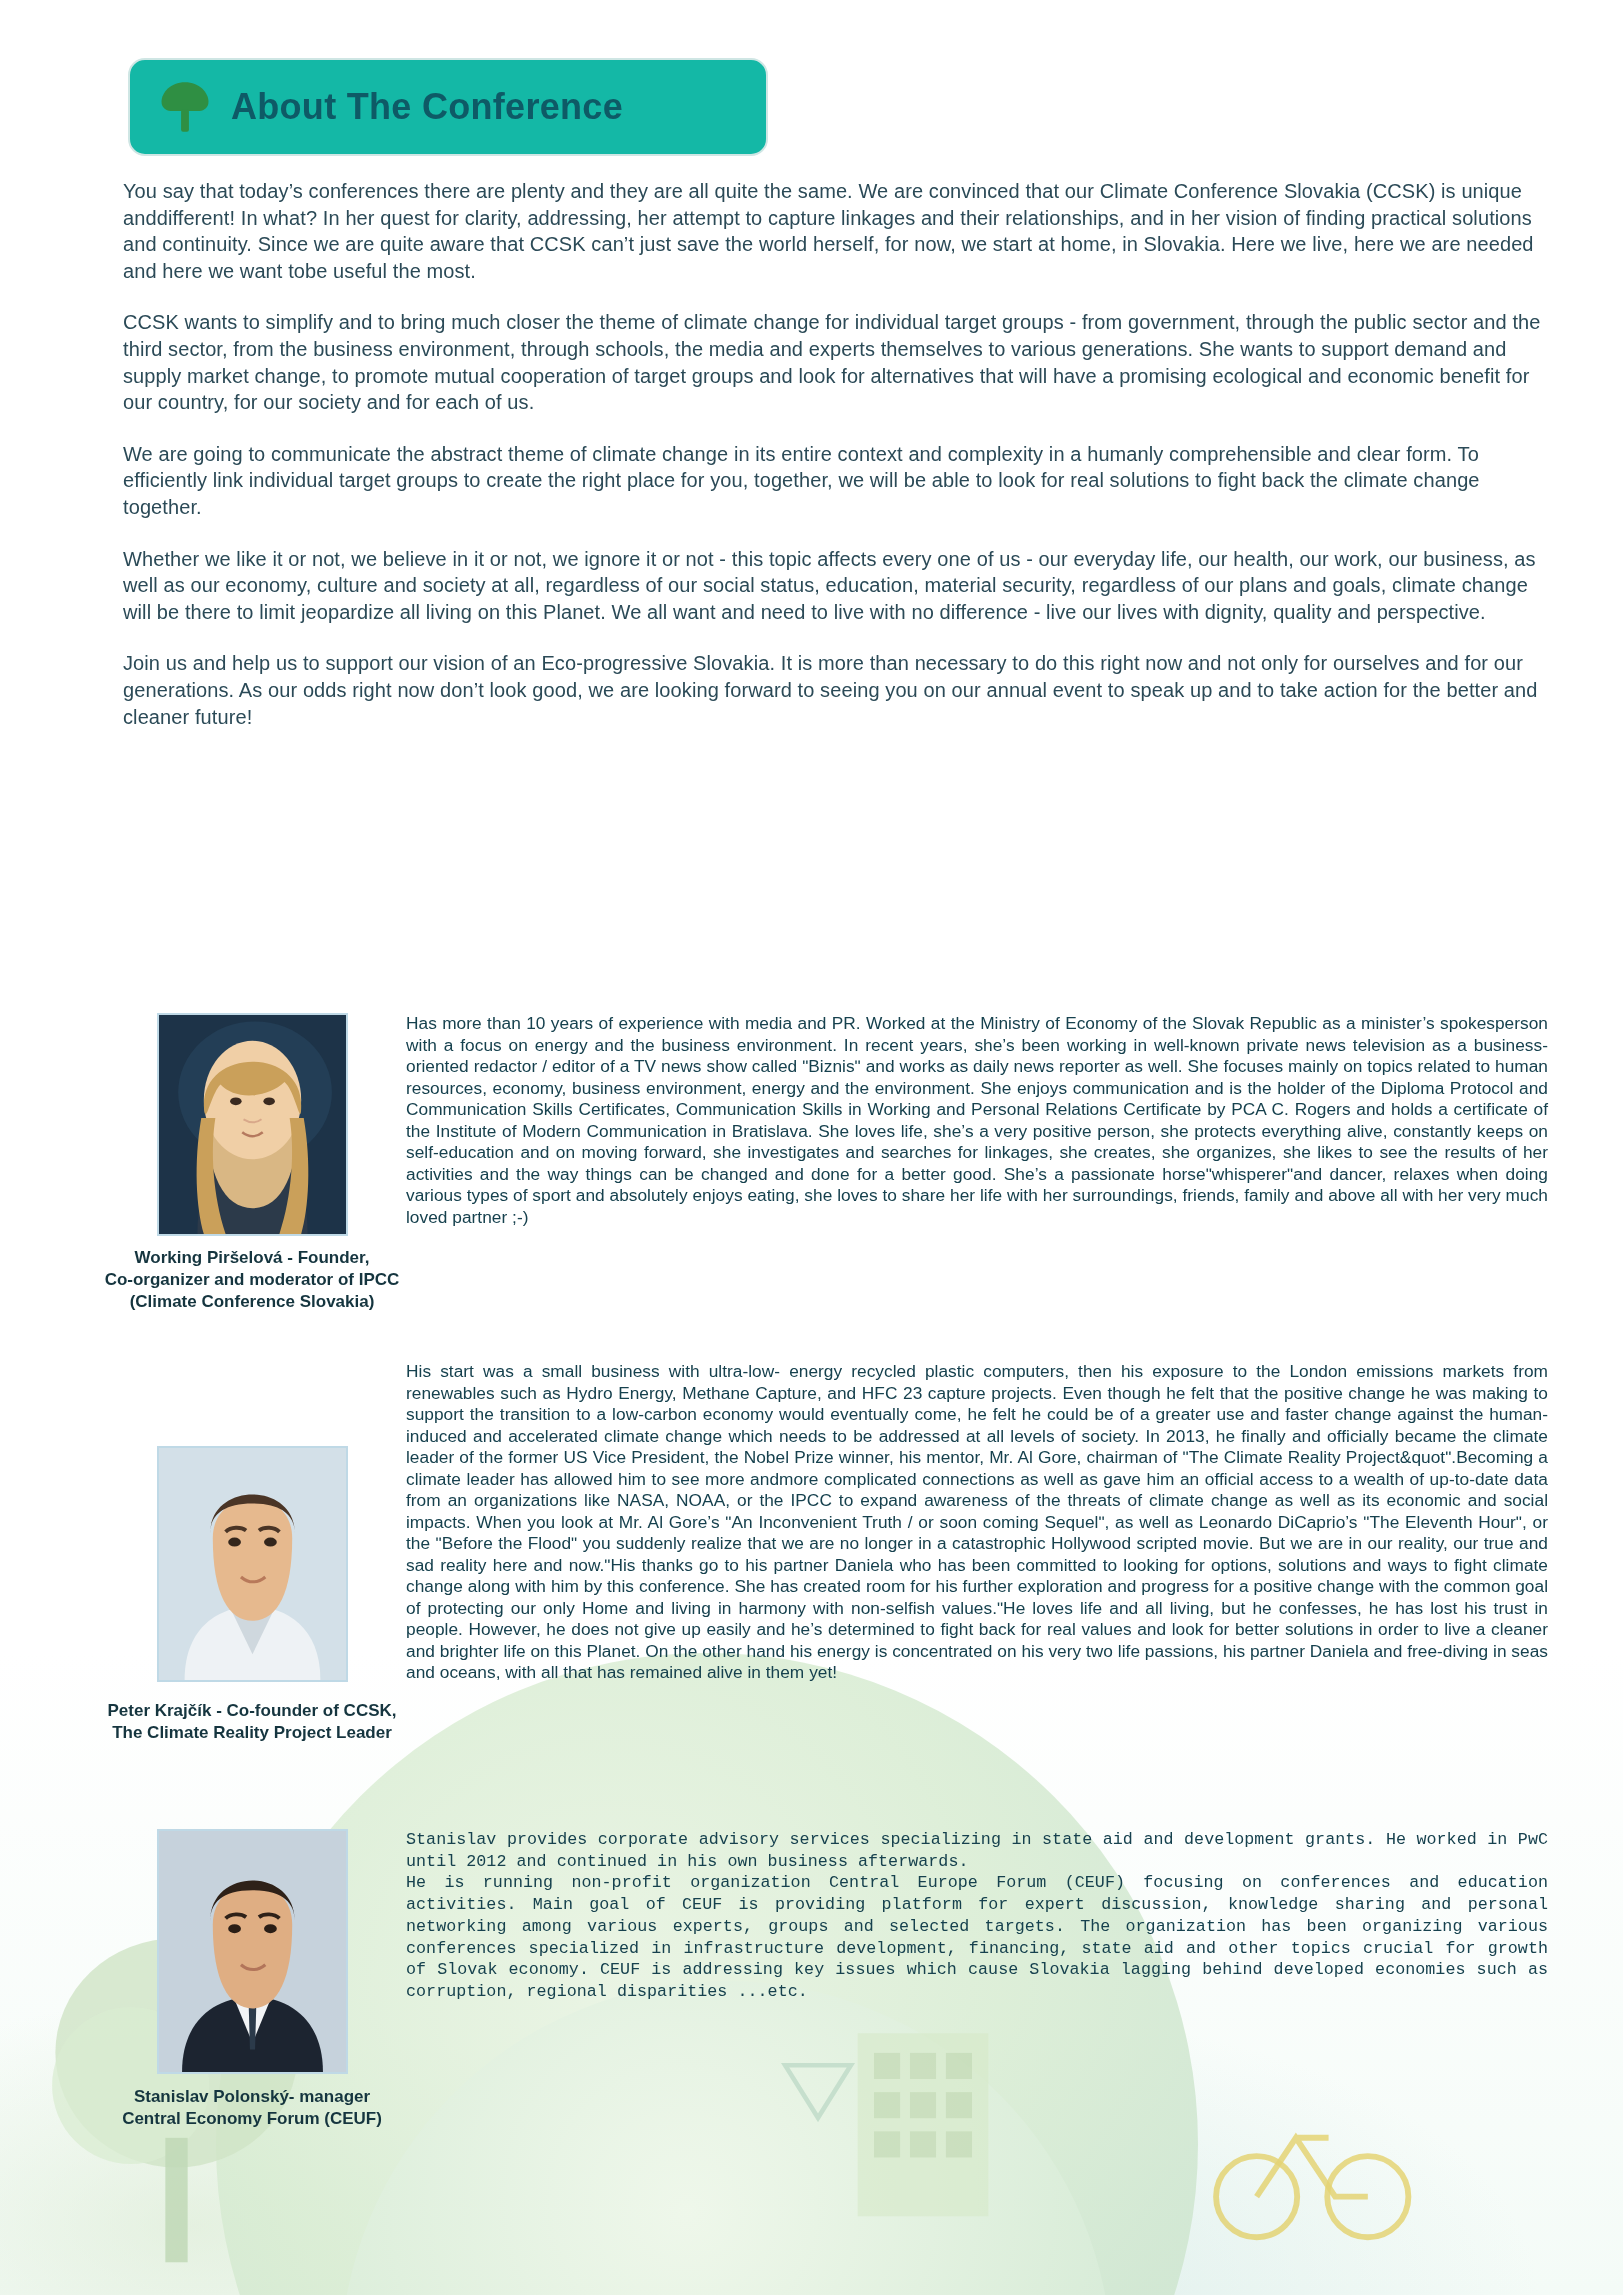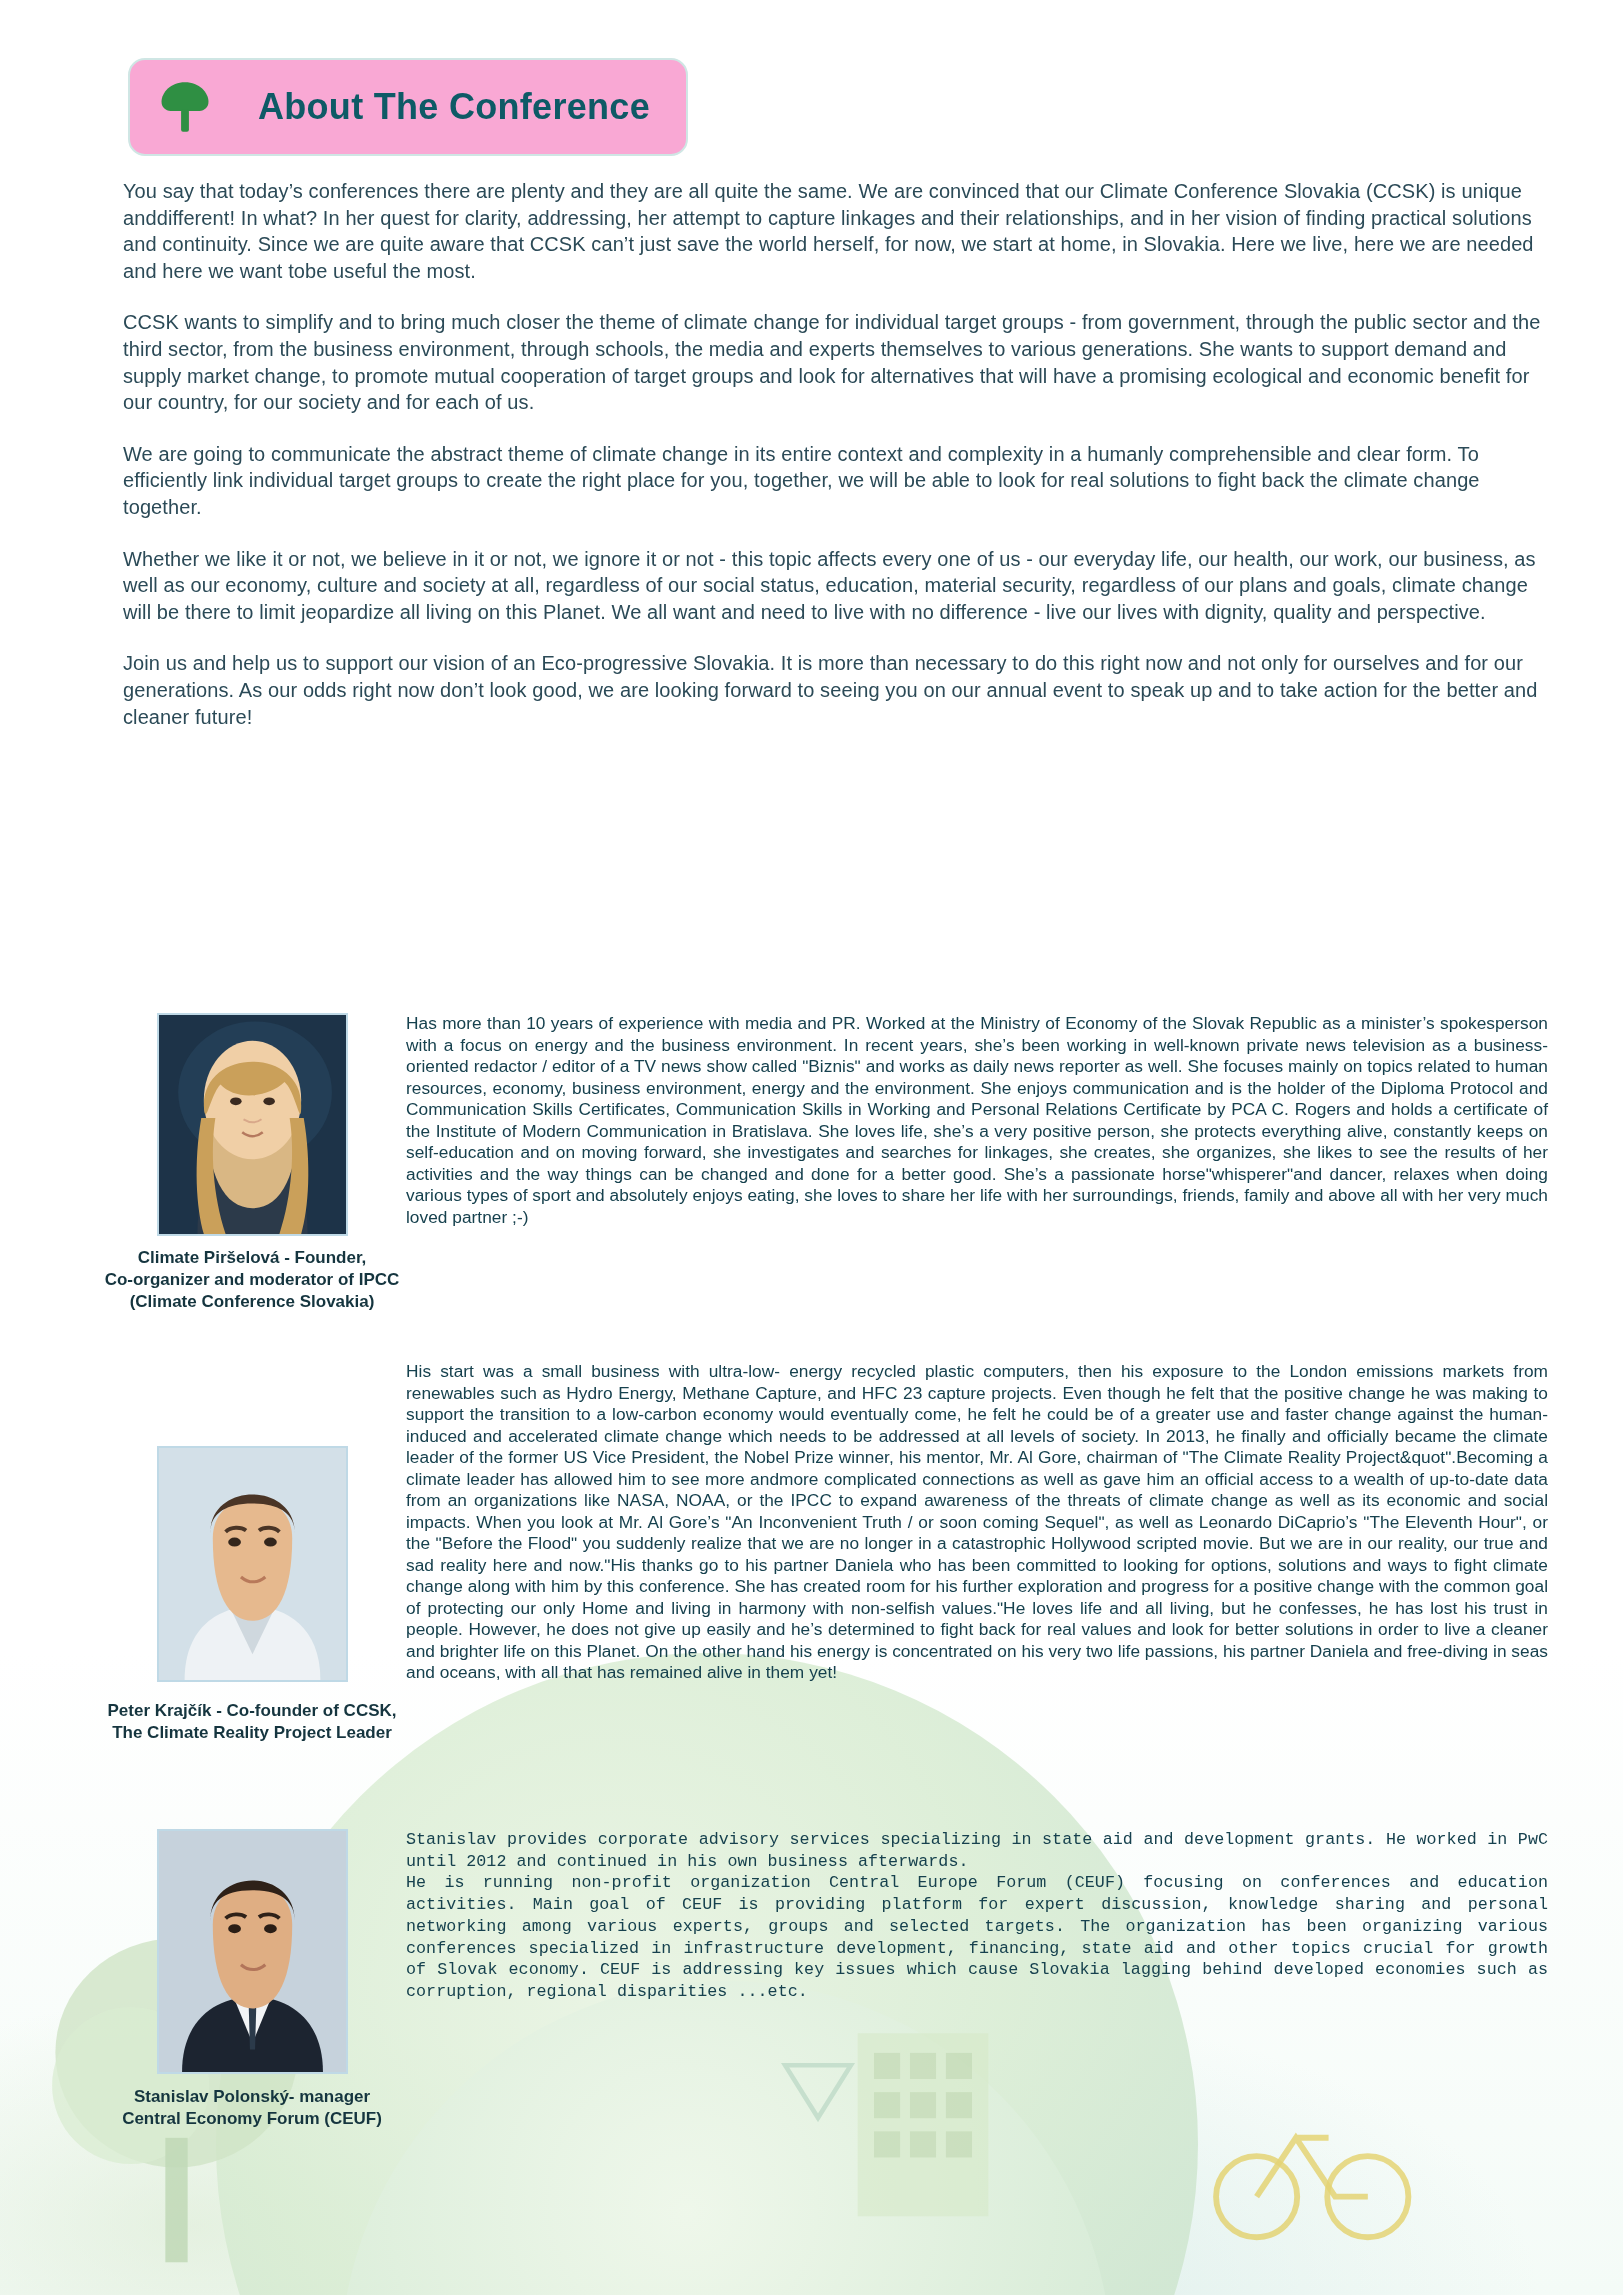--- a/index.html
+++ b/index.html
@@ -56,30 +56,29 @@
   .bg-tree {
     position: absolute;
     pointer-events: none;
   }
 
   
   .header-badge {
     position: absolute;
     left: 128px;
     top: 58px;
-    width: 560px;
+    width: 640px;
     height: 98px;
     border: 2px solid #cfe6e4;
     border-radius: 17px;
-    background: #f9a8d4;
+    background: #14b8a6;
     display: flex;
     align-items: center;
     box-sizing: border-box;
     padding-left: 23.6px;
-    gap: 27px;
   }
   .header-icon {
     width: 63px;
     height: 63px;
     flex: 0 0 63px;
     display: flex;
     align-items: center;
     justify-content: center;
   }
   .header-title {
@@ -232,21 +231,21 @@
           <path d="M66 160 C54 230 58 300 70 340 L104 340 C84 280 80 210 88 160 Z" fill="#caa05a"></path>
           <path d="M226 160 C238 230 234 300 222 340 L188 340 C208 280 212 210 204 160 Z" fill="#caa05a"></path>
           <ellipse cx="120" cy="134" rx="9" ry="6" fill="#3a2a20"></ellipse>
           <ellipse cx="172" cy="134" rx="9" ry="6" fill="#3a2a20"></ellipse>
           <path d="M130 182 C140 190 152 190 162 182" stroke="#b5795e" stroke-width="4" fill="none"></path>
           <path d="M132 162 C142 168 152 168 160 162" stroke="#d8a88a" stroke-width="3" fill="none"></path>
         </svg>
       </div>
     </div>
     <div class="bio-caption">
-      <div>Climate Piršelová - Founder,</div>
+      <div>Working Piršelová - Founder,</div>
       <div>Co-organizer and moderator of IPCC</div>
       <div>(Climate Conference Slovakia)</div>
     </div>
   </div>
   <div class="bio-text">Has more than 10 years of experience with media and PR. Worked at the Ministry of Economy of the Slovak Republic as a minister’s spokesperson with a focus on energy and the business environment. In recent years, she’s been working in well-known private news television as a business-oriented redactor / editor of a TV news show called ʺBiznisʺ and works as daily news reporter as well. She focuses mainly on topics related to human resources, economy, business environment, energy and the environment. She enjoys communication and is the holder of the Diploma Protocol and Communication Skills Certificates, Communication Skills in Working and Personal Relations Certificate by PCA C. Rogers and holds a certificate of the Institute of Modern Communication in Bratislava. She loves life, she’s a very positive person, she protects everything alive, constantly keeps on self-education and on moving forward, she investigates and searches for linkages, she creates, she organizes, she likes to see the results of her activities and the way things can be changed and done for a better good. She’s a passionate horseʺwhispererʺand dancer, relaxes when doing various types of sport and absolutely enjoys eating, she loves to share her life with her surroundings, friends, family and above all with her very much loved partner ;-)</div>
 </div>
 
 <div class="bio" id="bio-2">
   <div class="bio-photo-col">
     <div class="bio-photo" style="margin-top:85px;">

